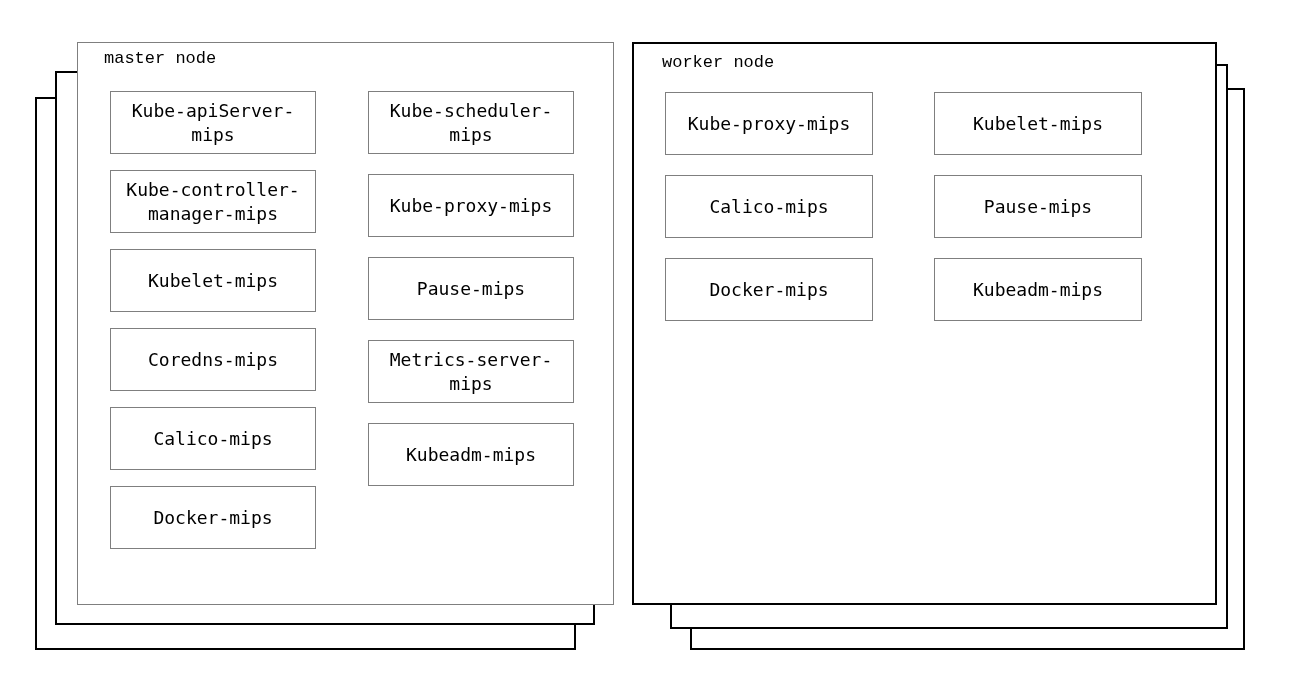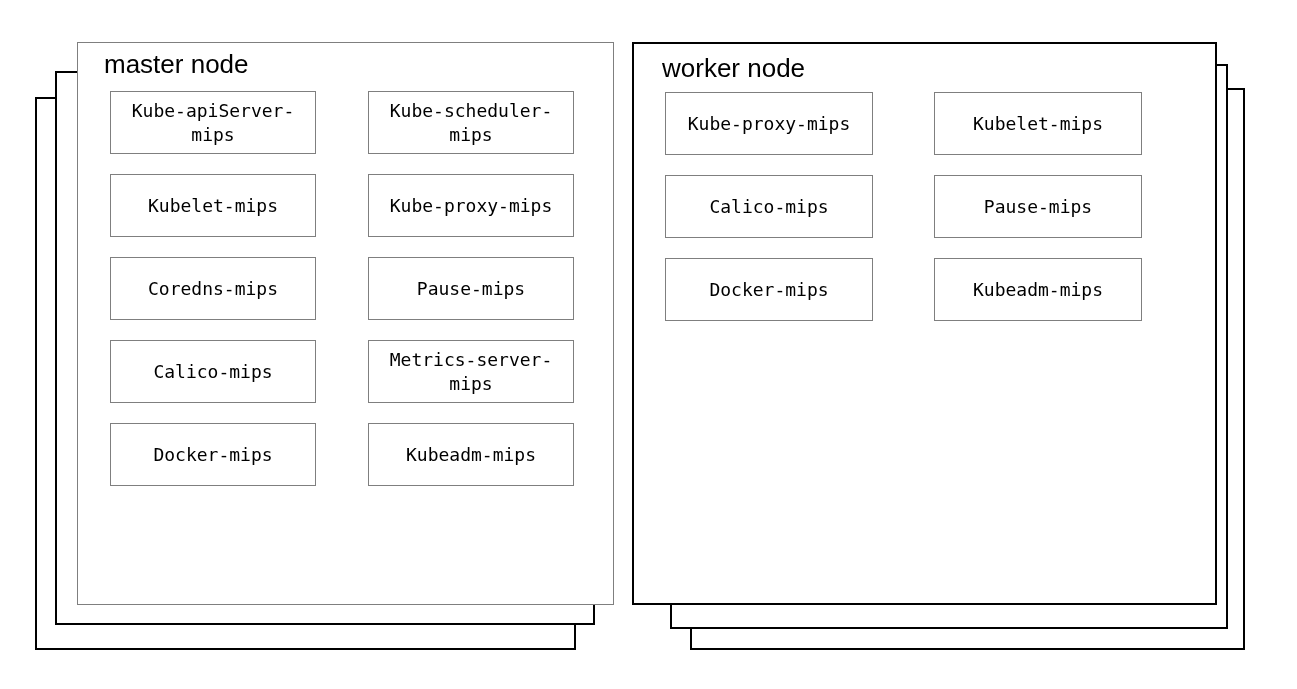--- a/index.html
+++ b/index.html
@@ -40,35 +40,35 @@
   }
   .worker-front {
     left: 632px; top: 42px; width: 585px; height: 563px;
     border: 2px solid var(--worker-border, #000000);
   }
 
   .node-title {
     position: absolute;
     left: 26px;
     top: 6px;
-    font-size: 26px;
+    font-size: 17px;
     line-height: 1.2;
-    font-family: Liberation Sans, sans-serif;
+    font-family: Liberation Mono, monospace;
     white-space: nowrap;
   }
   .worker-front .node-title { left: 28px; top: 9px; }
 
   .col {
     position: absolute;
     top: 48px;
     display: flex;
     flex-direction: column;
     gap: 20px;
   }
-  .master-front .col-1 { left: 32px;  width: 206px; }
+  .master-front .col-1 { left: 32px;  width: 206px; gap: 16px; }
   .master-front .col-2 { left: 290px; width: 206px; justify-content: space-between; }
   .worker-front .col-1 { left: 31px;  width: 208px; }
   .worker-front .col-2 { left: 300px; width: 208px; }
 
   .component {
     height: 63px;
     box-sizing: border-box;
     border: 1px solid var(--component-border, #7f7f7f);
     background: #ffffff;
     display: flex;
@@ -92,20 +92,24 @@
   <div class="layer master-back"></div>
   <div class="layer master-mid"></div>
 
   <div class="node-box master-front">
     <div class="node-title">master node</div>
 
     <div class="col col-1">
       <div class="component">
         <span class="component-label">Kube-apiServer-
 mips</span>
+      </div>
+      <div class="component">
+        <span class="component-label">Kube-controller-
+manager-mips</span>
       </div>
       <div class="component">
         <span class="component-label">Kubelet-mips</span>
       </div>
       <div class="component">
         <span class="component-label">Coredns-mips</span>
       </div>
       <div class="component">
         <span class="component-label">Calico-mips</span>
       </div>

